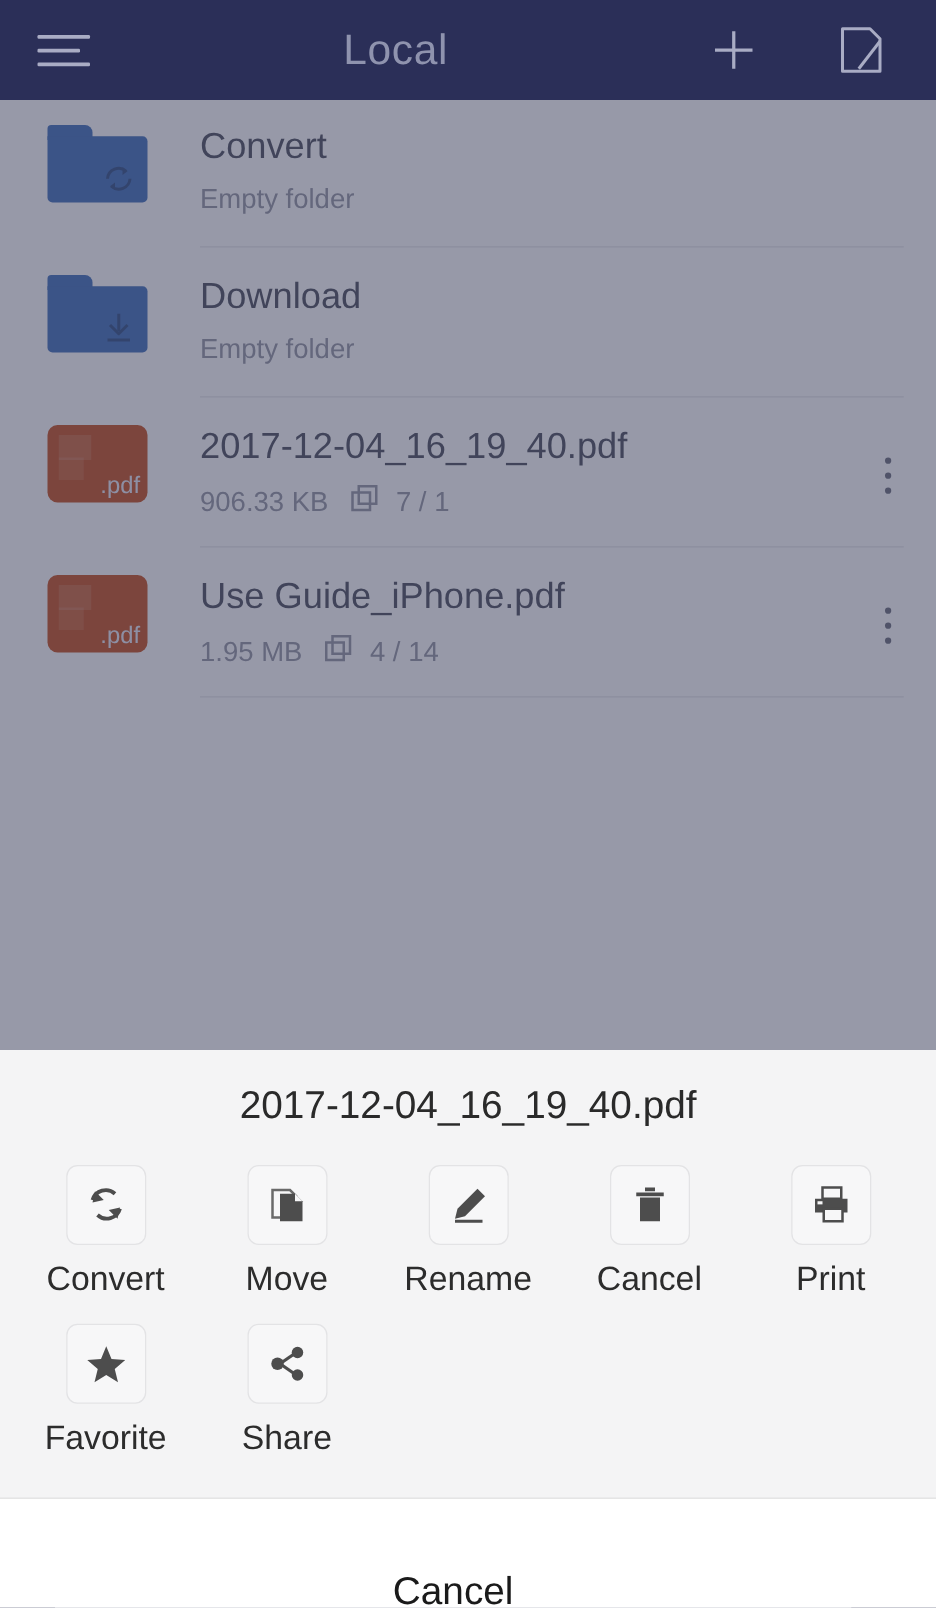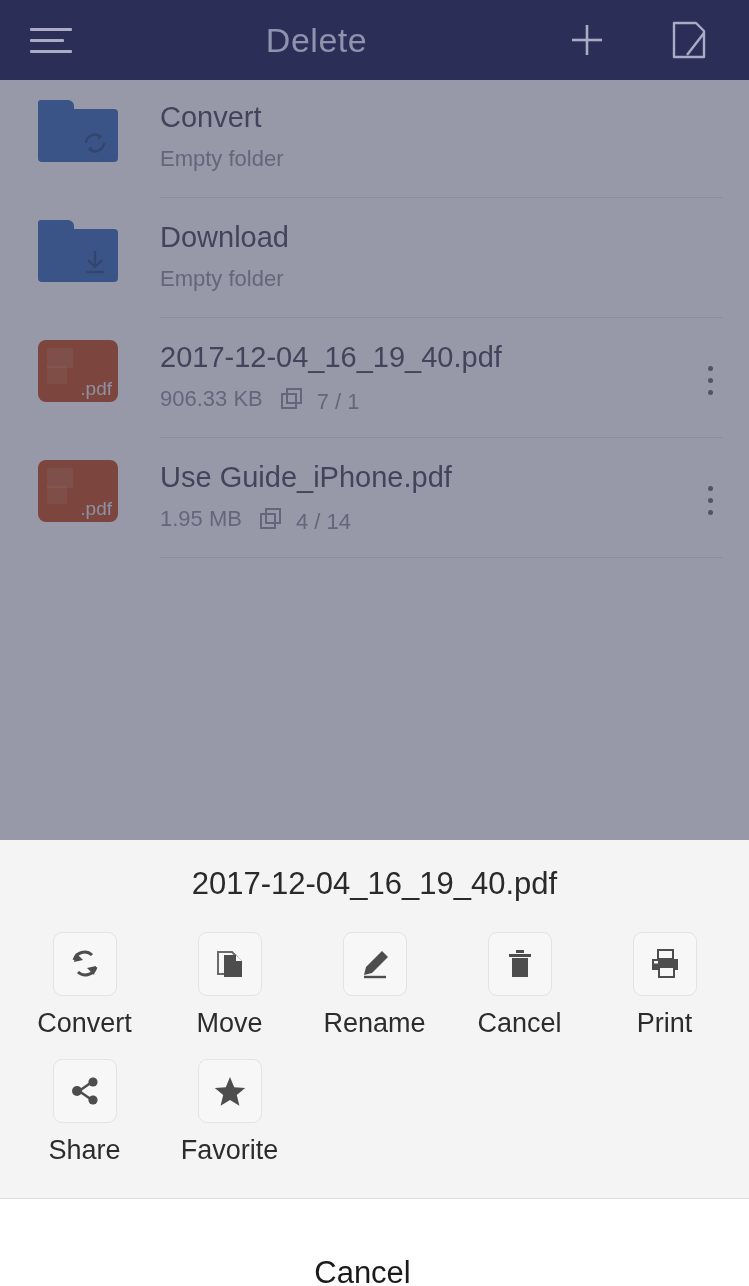--- a/index.html
+++ b/index.html
@@ -65,21 +65,21 @@
     height:104px;
     box-sizing:border-box;
     padding-right:12px;
   }
   .row-title{
     font-size:29px;color:#3c3f4e;
     line-height:34px;margin-top:6px;
     white-space:nowrap;
   }
   .row-sub{
-    display:flex;align-items:flex-start;gap:16px;
+    display:flex;align-items:center;gap:16px;
     font-size:22px;color:#8b8d9c;margin-top:12px;
   }
   .pages{display:flex;align-items:center;gap:12px;}
   .kebab{
     position:absolute;right:36px;top:46px;
     display:flex;flex-direction:column;gap:7px;cursor:pointer;
   }
   .kebab i{display:block;width:5px;height:5px;background:#5d6070;border-radius:50%;}
 
   
@@ -148,21 +148,21 @@
 </style>
 </head>
 <body>
 
 <div class="header">
   <div class="hamburger">
     <span></span>
     <span></span>
     <span></span>
   </div>
-  <div class="header-title">Delete</div>
+  <div class="header-title">Local</div>
   <div class="header-actions">
     <div class="icon-btn">
       <svg width="40" height="40" viewBox="0 0 40 40">
         <line x1="20" y1="5" x2="20" y2="35" stroke="#a9acc4" stroke-width="2.6"></line>
         <line x1="5" y1="20" x2="35" y2="20" stroke="#a9acc4" stroke-width="2.6"></line>
       </svg>
     </div>
     <div class="icon-btn">
       <svg width="40" height="42" viewBox="0 0 40 42">
         <path d="M5 4 H27 L35 12 V38 H5 Z" fill="none" stroke="#a9acc4" stroke-width="2.4" stroke-linejoin="round"></path>
@@ -339,37 +339,37 @@
           <rect x="10" y="19" width="17" height="12" fill="#4d4d4d"></rect>
           <rect x="12" y="21" width="13" height="8" fill="#f7f7f8"></rect>
         </svg>
       </div>
       <div class="action-label">Print</div>
     </div>
 
     <div class="action">
       <div class="action-btn">
         <svg width="34" height="34" viewBox="0 0 34 34">
+          <path d="M17 3 l4.2 10.2 11 .8 -8.4 7.1 2.6 10.7 -9.4 -5.8 -9.4 5.8 2.6 -10.7 -8.4 -7.1 11 -.8 z" fill="#4d4d4d"></path>
+        </svg>
+      </div>
+      <div class="action-label">Favorite</div>
+    </div>
+
+    <div class="action">
+      <div class="action-btn">
+        <svg width="34" height="34" viewBox="0 0 34 34">
           <line x1="11" y1="17" x2="24" y2="8" stroke="#4d4d4d" stroke-width="2.6"></line>
           <line x1="11" y1="17" x2="24" y2="26" stroke="#4d4d4d" stroke-width="2.6"></line>
           <circle cx="9" cy="17" r="5" fill="#4d4d4d"></circle>
           <circle cx="25" cy="8" r="4.6" fill="#4d4d4d"></circle>
           <circle cx="25" cy="26" r="4.6" fill="#4d4d4d"></circle>
         </svg>
       </div>
       <div class="action-label">Share</div>
     </div>
 
-    <div class="action">
-      <div class="action-btn">
-        <svg width="34" height="34" viewBox="0 0 34 34">
-          <path d="M17 3 l4.2 10.2 11 .8 -8.4 7.1 2.6 10.7 -9.4 -5.8 -9.4 5.8 2.6 -10.7 -8.4 -7.1 11 -.8 z" fill="#4d4d4d"></path>
-        </svg>
-      </div>
-      <div class="action-label">Favorite</div>
-    </div>
-
 
   </div>
 </div>
 
 <div class="sheet-divider"></div>
 <div class="cancel">Cancel</div>
 
 </body></html>

